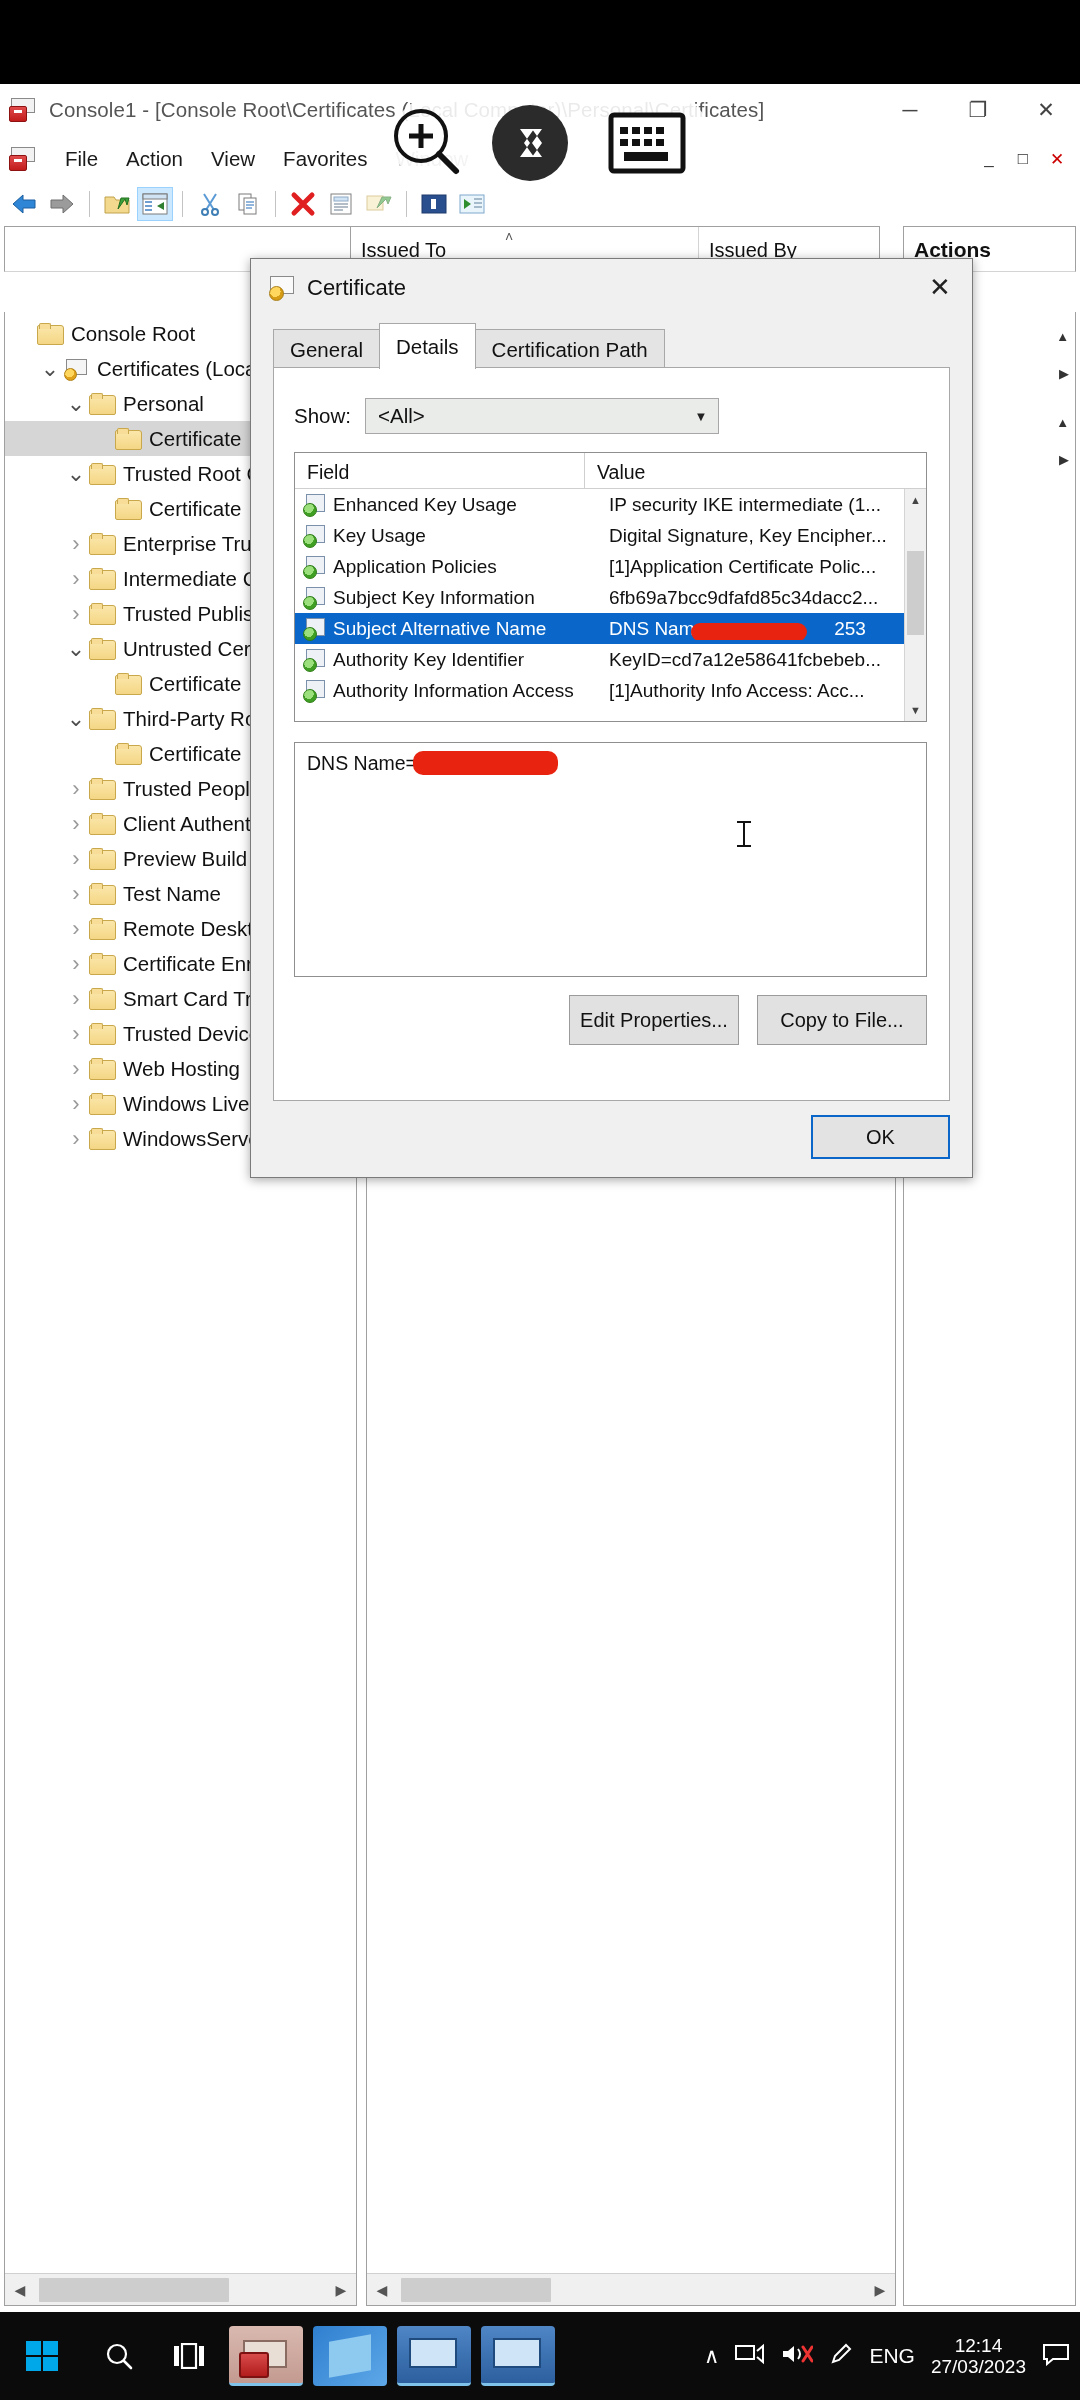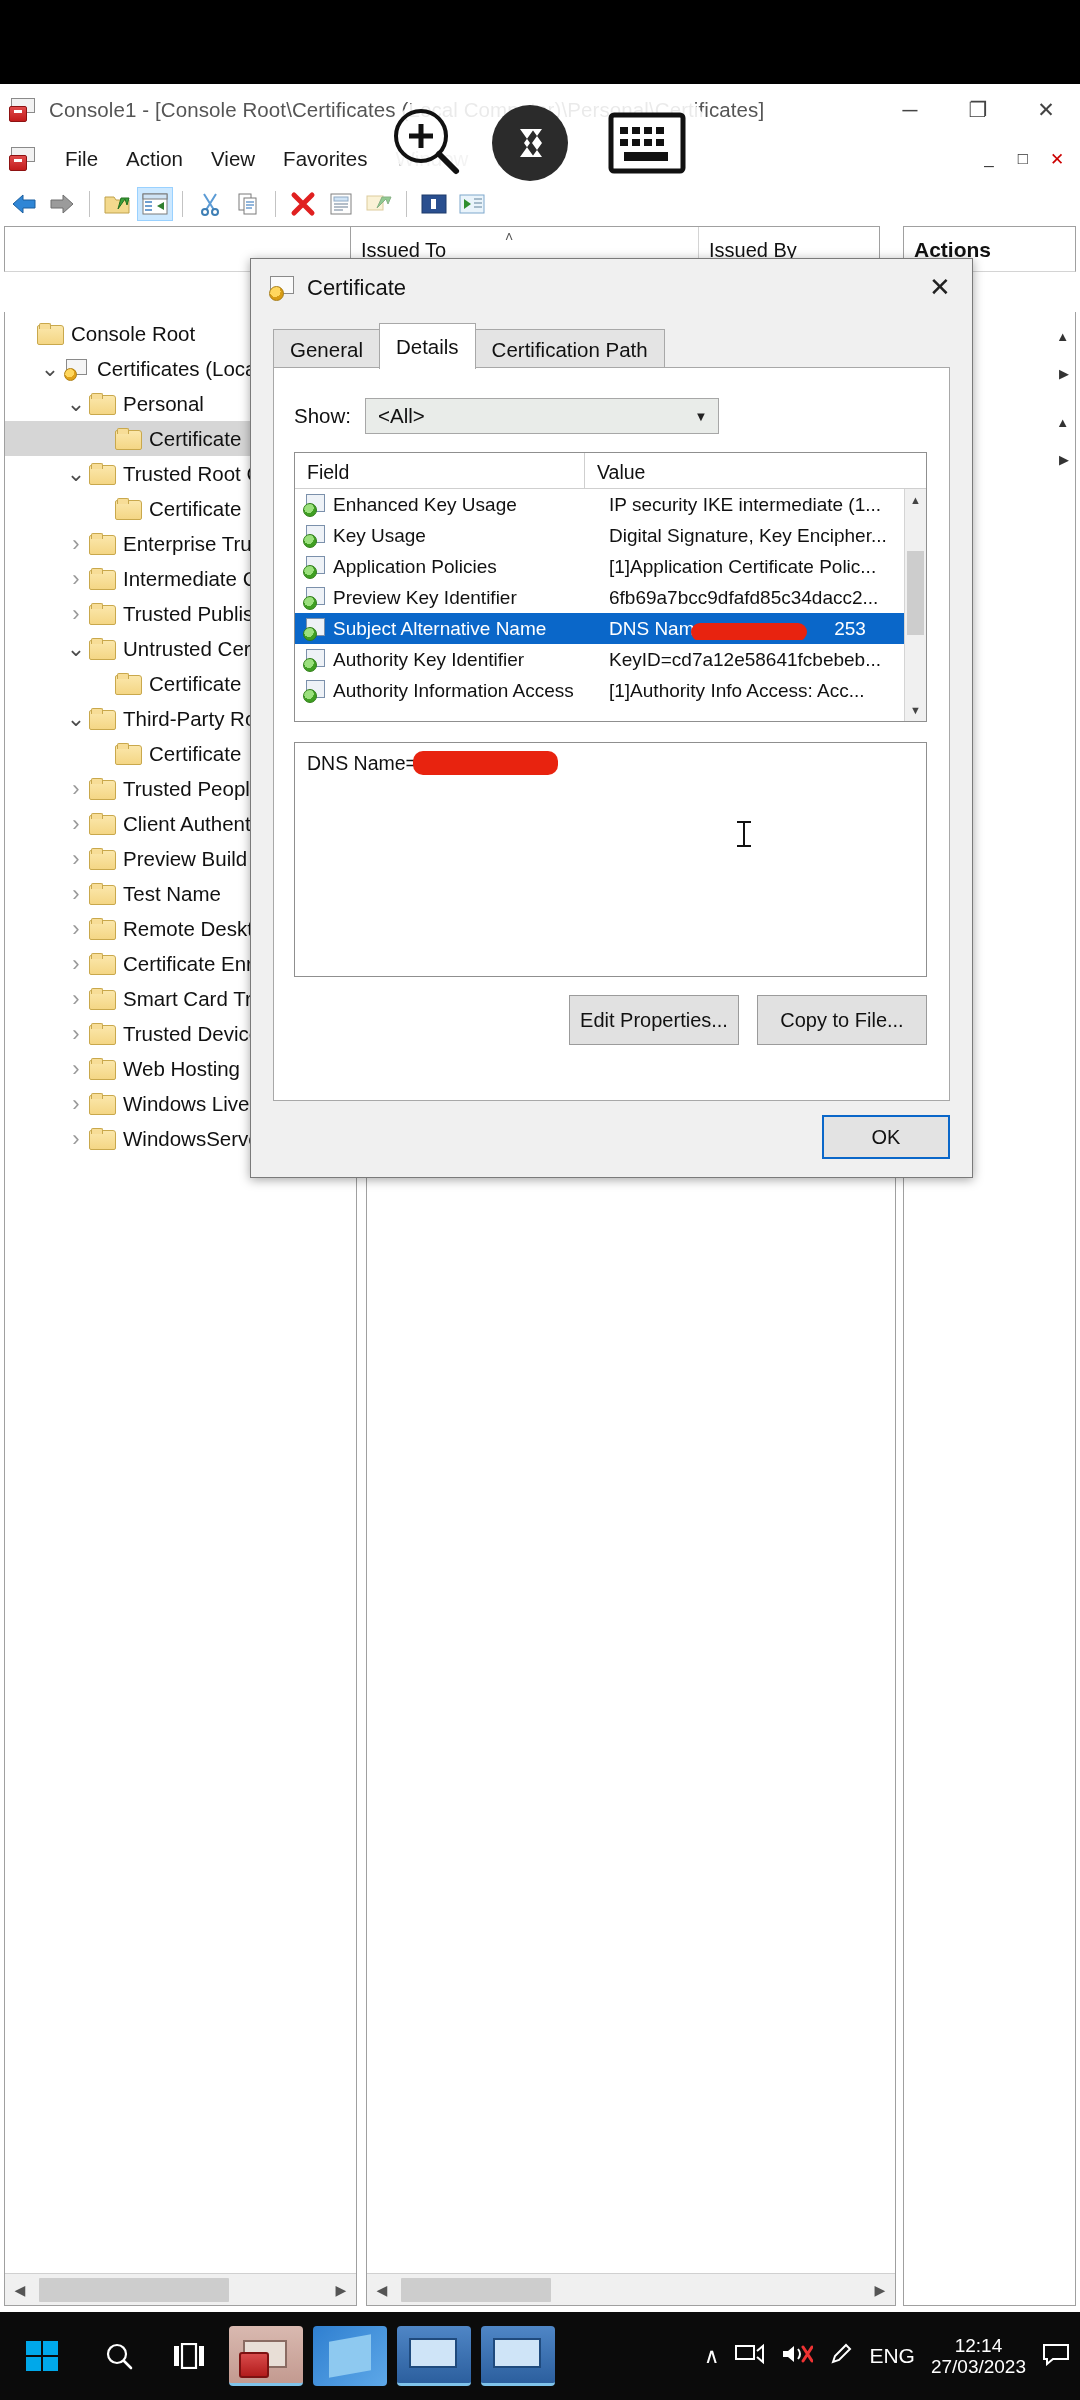--- a/index.html
+++ b/index.html
@@ -154,21 +154,21 @@
      border-left:1px solid #d4d4d4; }
   .vs-btn { height:22px; display:flex; align-items:center; justify-content:center; font-size:11px; color:#444; }
   .vs-thumb { position:absolute; left:2px; right:2px; top:62px; height:84px; background:#cdcdcd; }
 
   .detailbox { position:absolute; left:20px; top:374px; right:22px; height:235px;
      border:1px solid #8f8f8f; background:#fff; padding:9px 12px; font-size:19.5px; color:#111; }
 
   .dlg-btns { position:absolute; right:22px; top:627px; display:flex; gap:18px; }
   .btn { height:50px; min-width:170px; background:#e1e1e1; border:1px solid #9b9b9b;
      display:flex; align-items:center; justify-content:center; font-size:20px; color:#111; }
-  .btn.primary { border:2px solid #0a67c9; background:#e3e3e3; min-width:0; width:128px; height:44px; }
+  .btn.primary { border:2px solid #0a67c9; background:#e3e3e3; min-width:0; width:139px; height:44px; }
   .ok-wrap { position:absolute; right:22px; bottom:18px; }
 
   
   .redact { position:absolute; background:#e8230f; border-radius:10px; }
 
   
   .ibeam { position:absolute; left:448px; top:78px; width:2px; height:26px; background:#111; }
   .ibeam:before,.ibeam:after{content:"";position:absolute;left:-6px;width:14px;height:2px;background:#111;}
   .ibeam:before{top:0;} .ibeam:after{bottom:0;}
 
@@ -540,21 +540,21 @@
                 <span class="fname">Key Usage</span>
                 <span class="fval"><span>Digital Signature, Key Encipher...</span></span>
               </div>
               <div class="frow">
                 <span class="fico"></span>
                 <span class="fname">Application Policies</span>
                 <span class="fval"><span>[1]Application Certificate Polic...</span></span>
               </div>
               <div class="frow">
                 <span class="fico"></span>
-                <span class="fname">Preview Key Identifier</span>
+                <span class="fname">Subject Key Information</span>
                 <span class="fval"><span>6fb69a7bcc9dfafd85c34dacc2...</span></span>
               </div>
               <div class="frow sel">
                 <span class="fico"></span>
                 <span class="fname">Subject Alternative Name</span>
                 <span class="fval"><span>DNS Name=</span><span style="margin-left: 118px;">253</span><span class="redact" style="left: 86px; top: 5px; width: 116px; height: 18px;"></span></span>
               </div>
               <div class="frow">
                 <span class="fico"></span>
                 <span class="fname">Authority Key Identifier</span>

